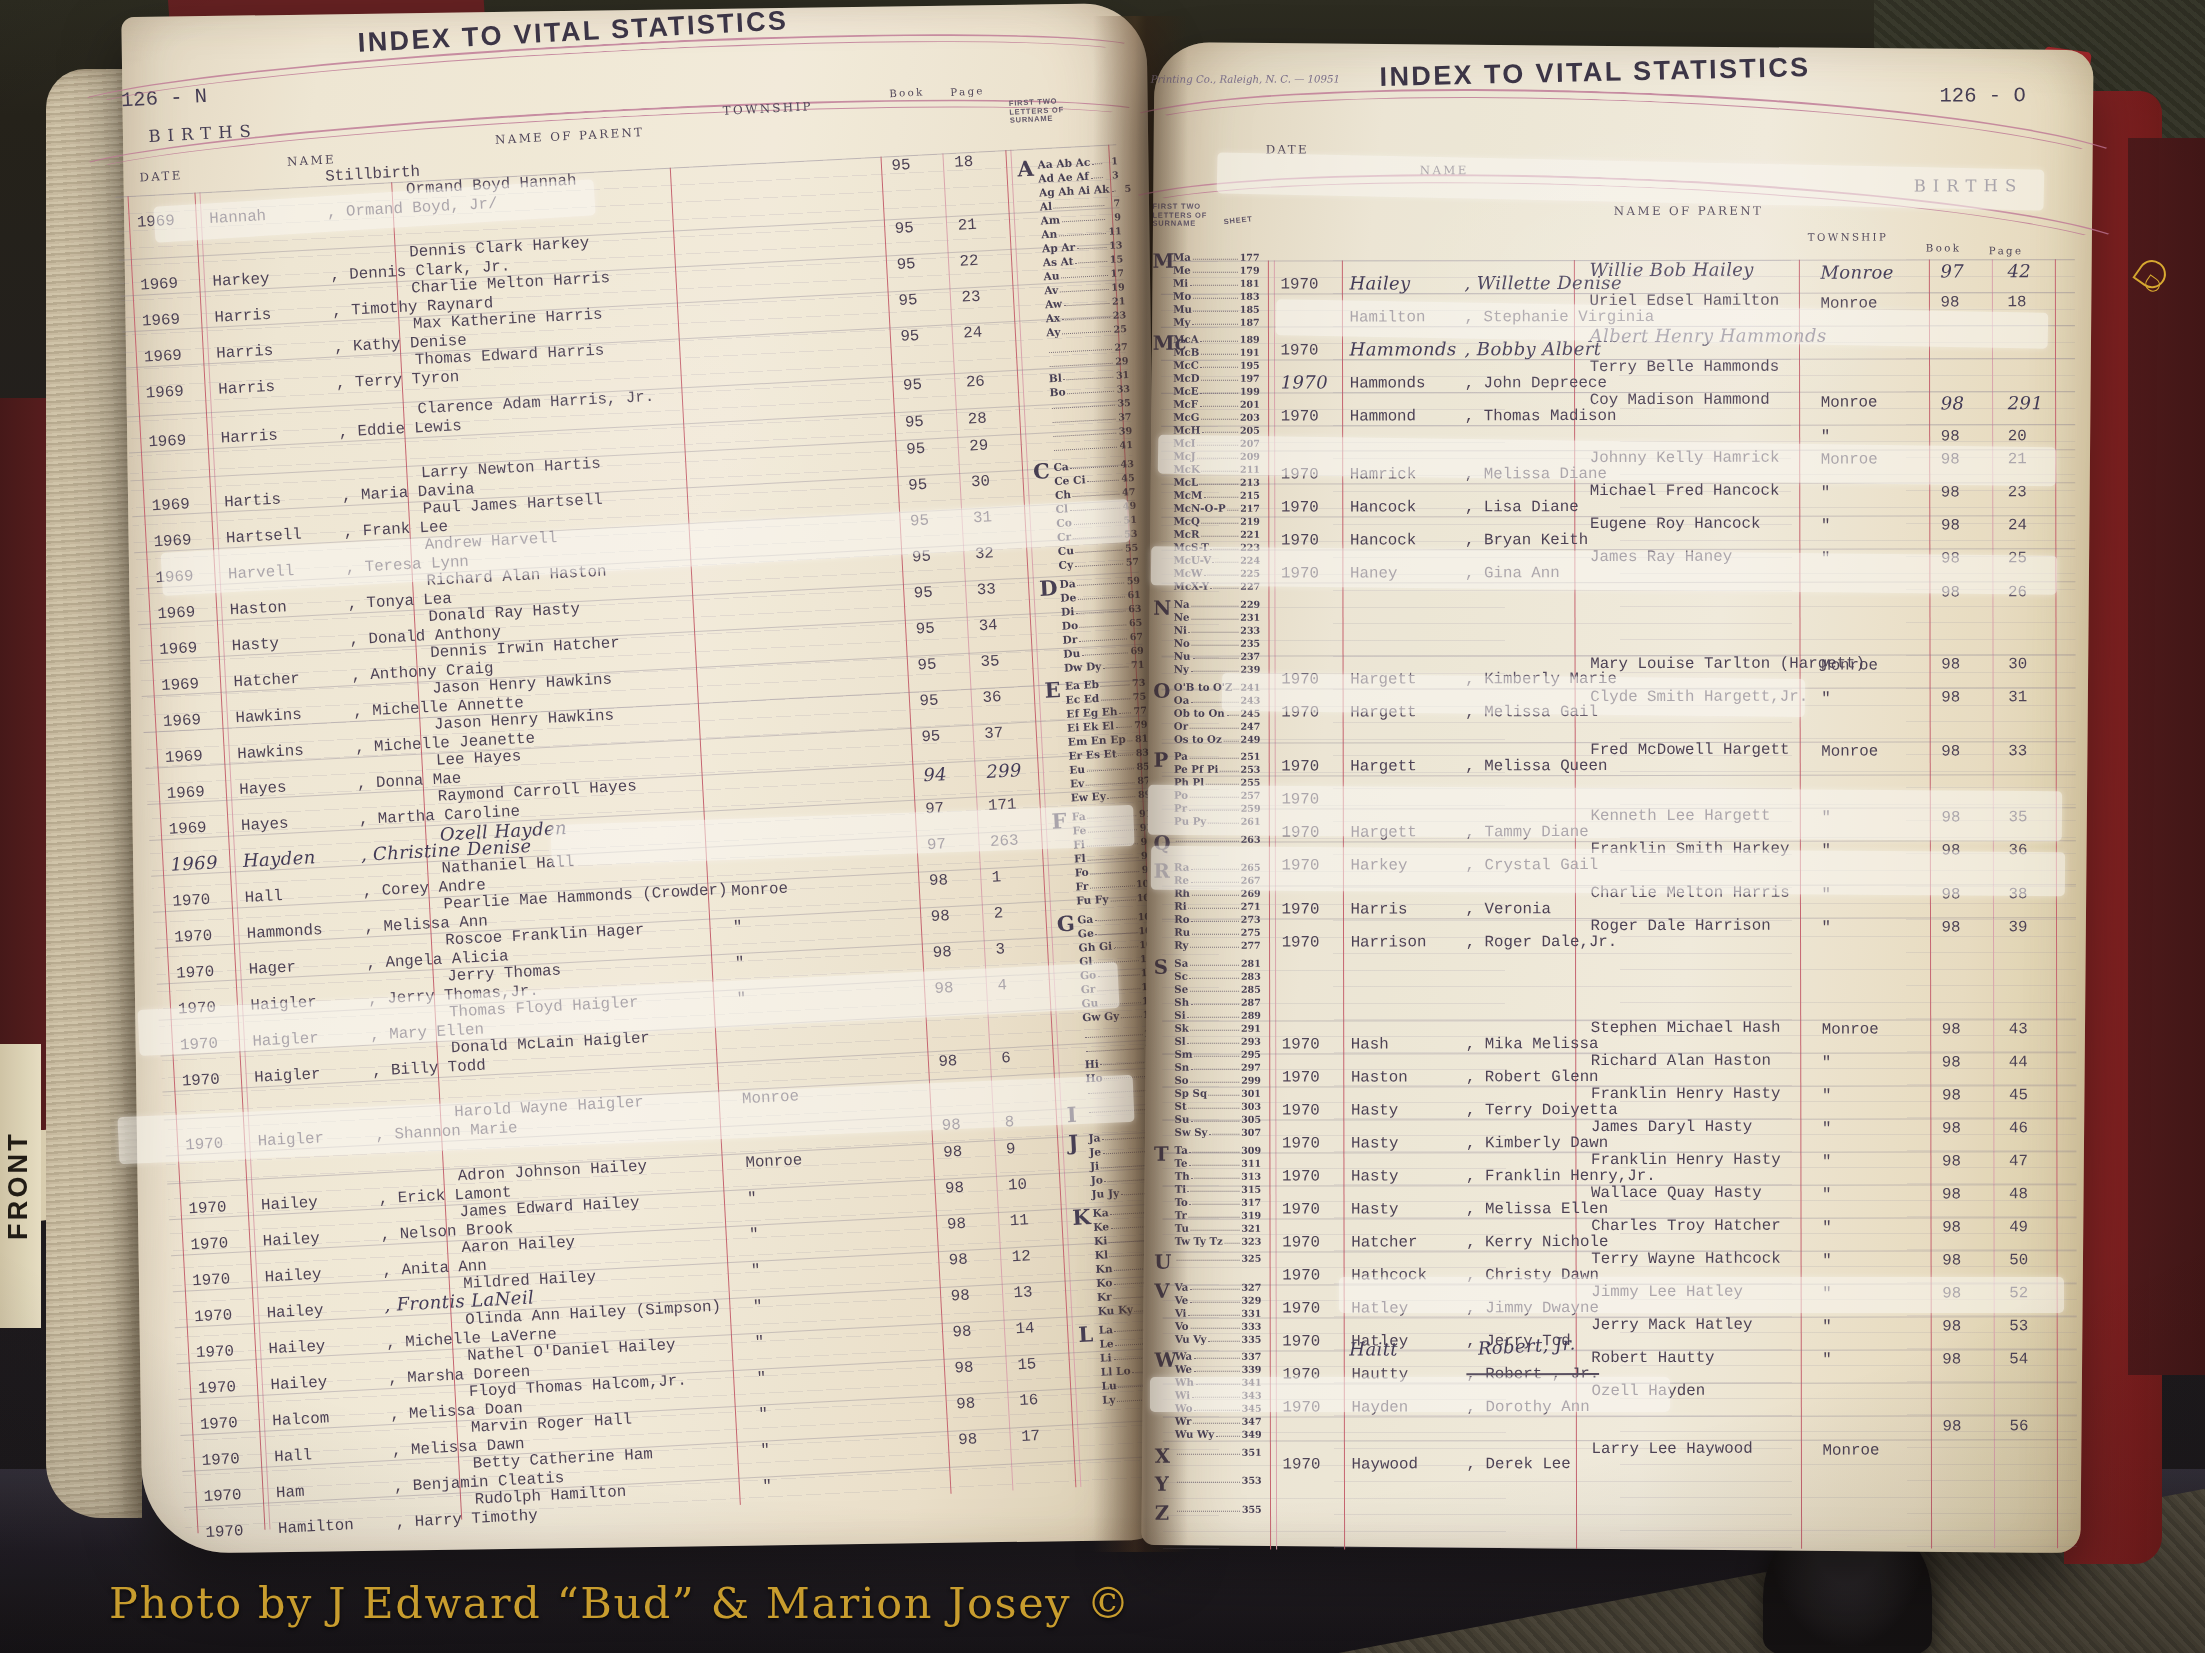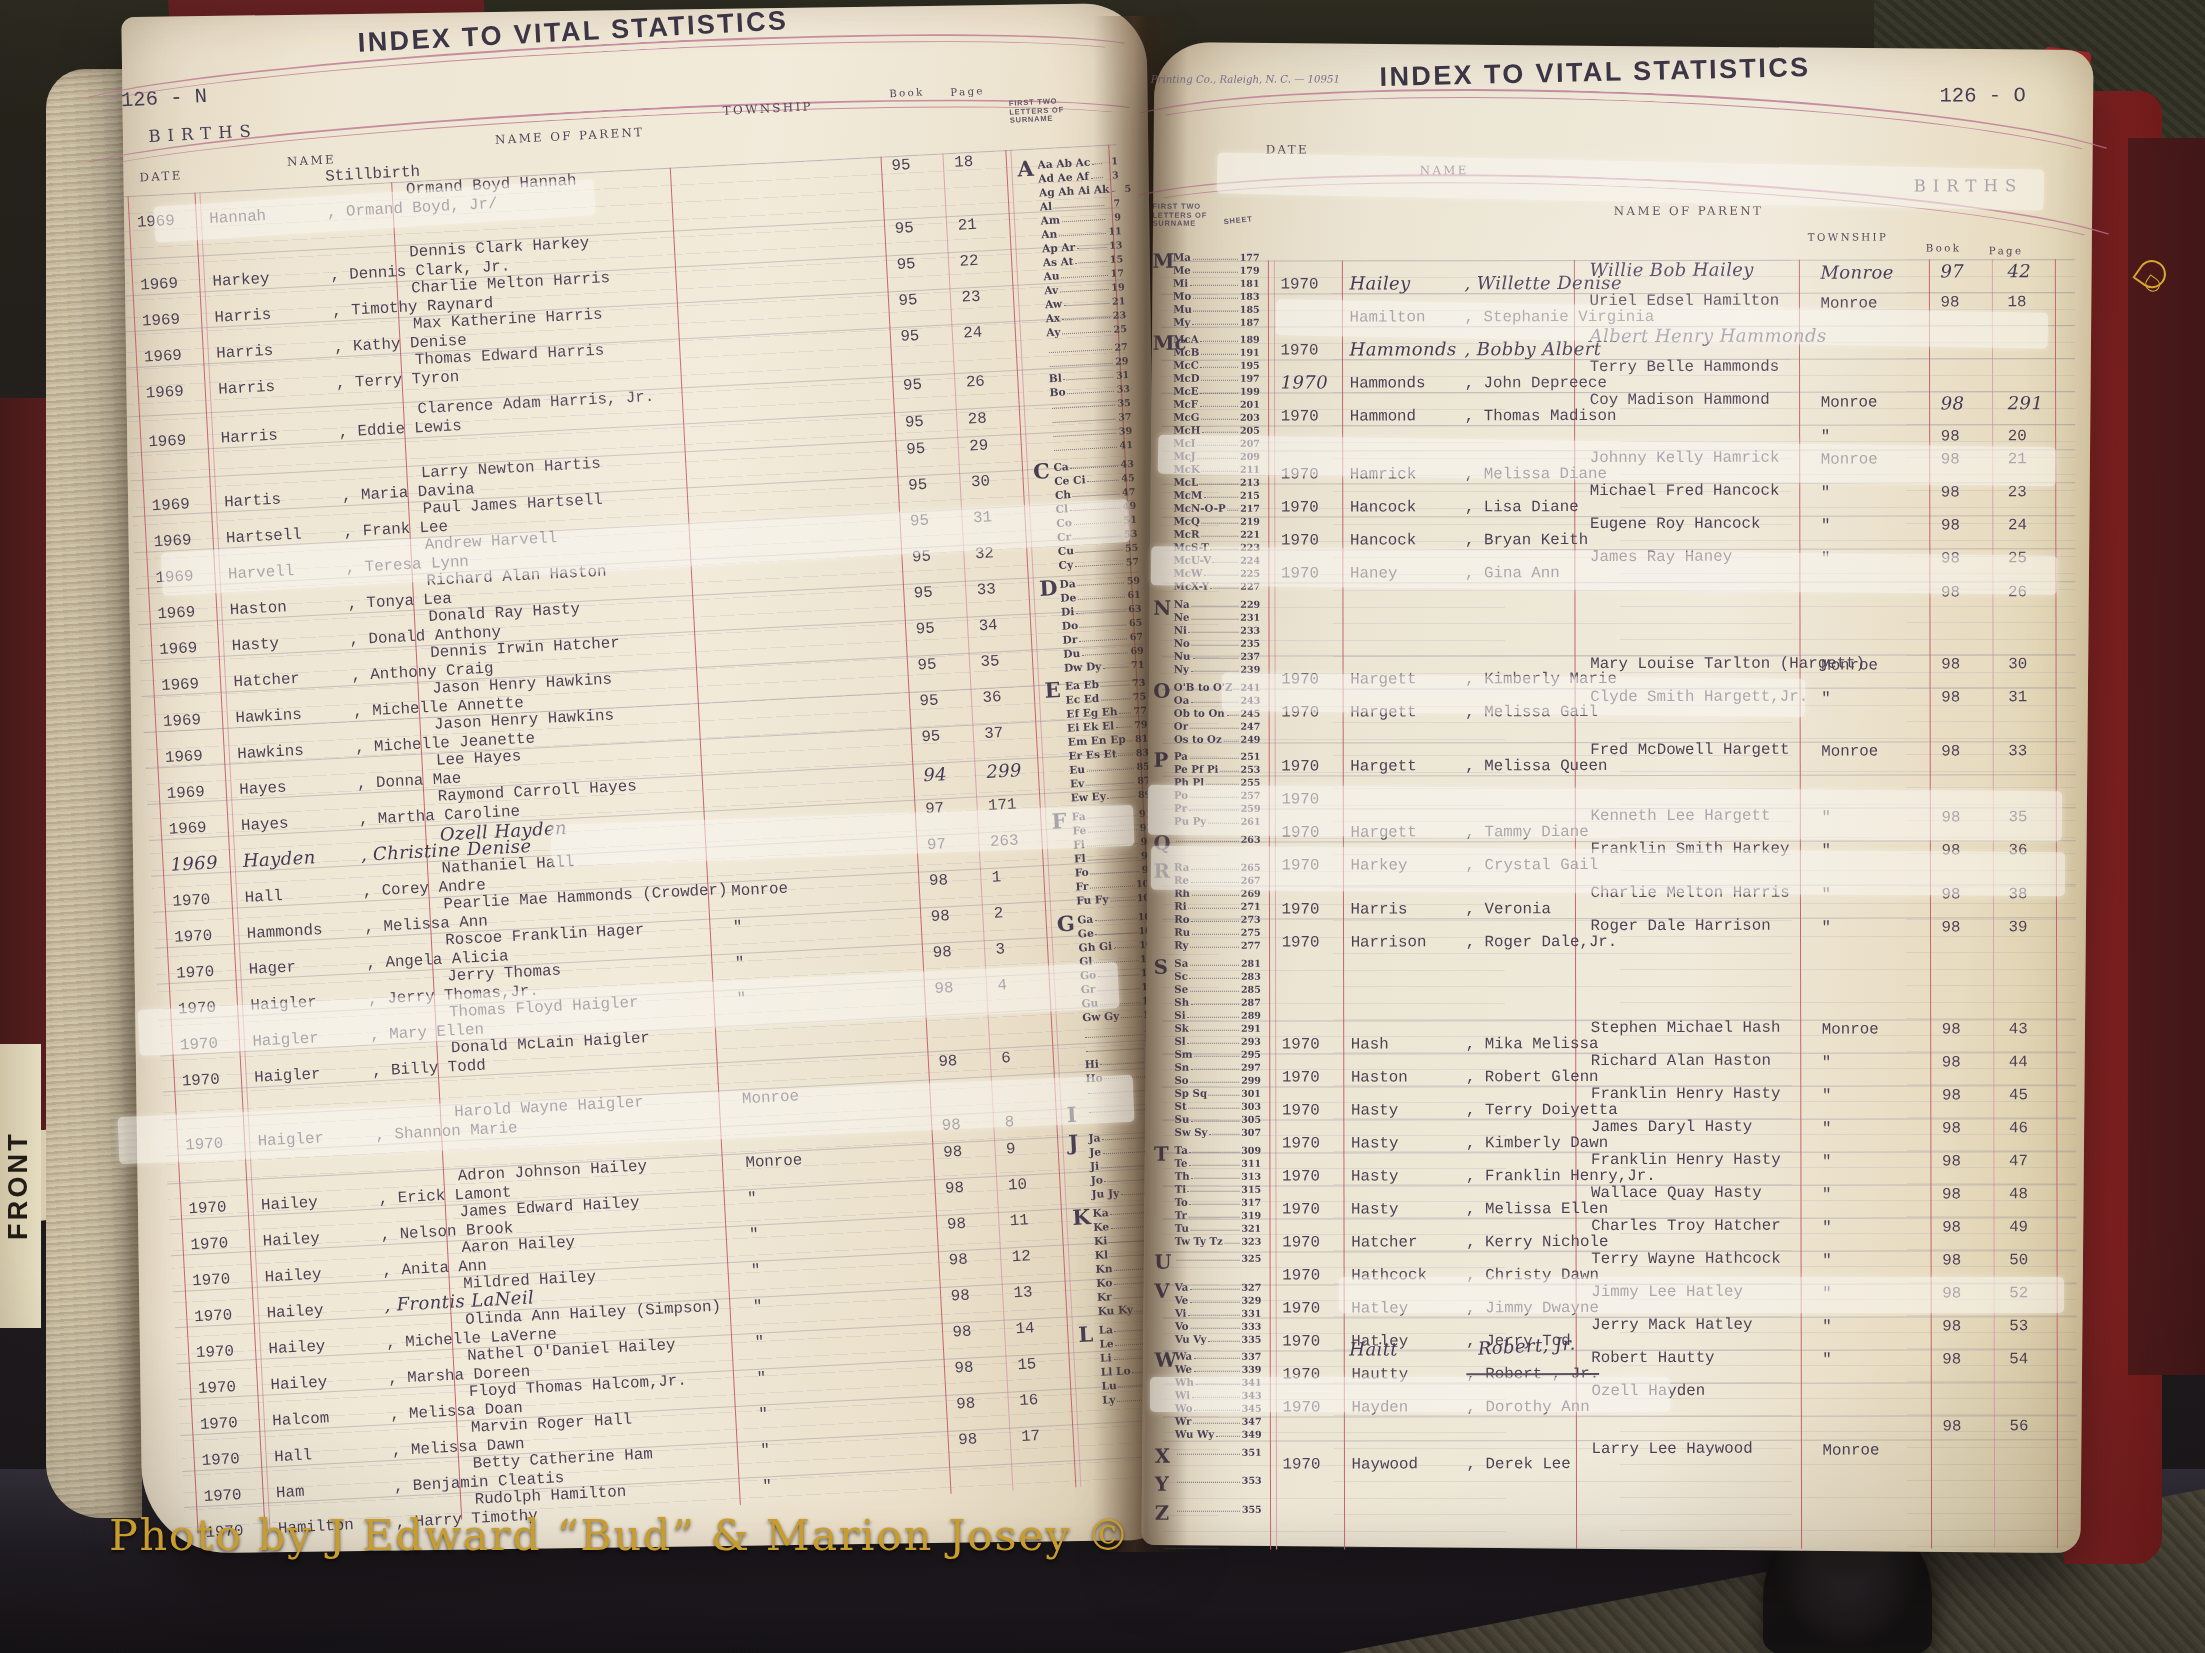--- a/index.html
+++ b/index.html
@@ -123,21 +123,21 @@
   .ixl{white-space:pre;}
   .ixdots{flex:1;border-bottom:1.6px dotted rgba(90,80,100,.8);margin:0 1.6px 3.2px 1.6px;min-width:4.7px;}
   .ixn{flex:none;text-align:right;font-size:9.5px;font-weight:bold;min-width:14px;}
   
   .strip{position:absolute;background:rgba(252,251,248,.55);border-radius:4.7px;box-shadow:0 0 6.3px rgba(255,255,255,.35);}
   
   .glare{position:absolute;background:radial-gradient(closest-side,rgba(255,255,255,.16),rgba(255,255,255,0));}
   .vig{position:absolute;inset:0;pointer-events:none;
     background:radial-gradient(125% 95% at 48% 42%,rgba(0,0,0,0) 52%,rgba(8,6,4,.42) 100%);}
   .tint{position:absolute;inset:0;pointer-events:none;background:rgba(232,198,150,.05);}
-  .watermark{position:absolute;left:109px;top:1510px;font-family:"DejaVu Serif",serif;font-size:43px;
+  .watermark{position:absolute;left:109px;top:1578px;font-family:"DejaVu Serif",serif;font-size:43px;
     color:#c89d2e;letter-spacing:1.6px;text-shadow:0 1.6px 3.9px rgba(0,0,0,.65);}
 </style>
 </head>
 <body>
 
 <div class="photo">
   <div class="carpet-tr"></div>
   <div class="redband-top"></div>
   <div class="tabletop"></div>
   <div class="carpet-br"></div>

